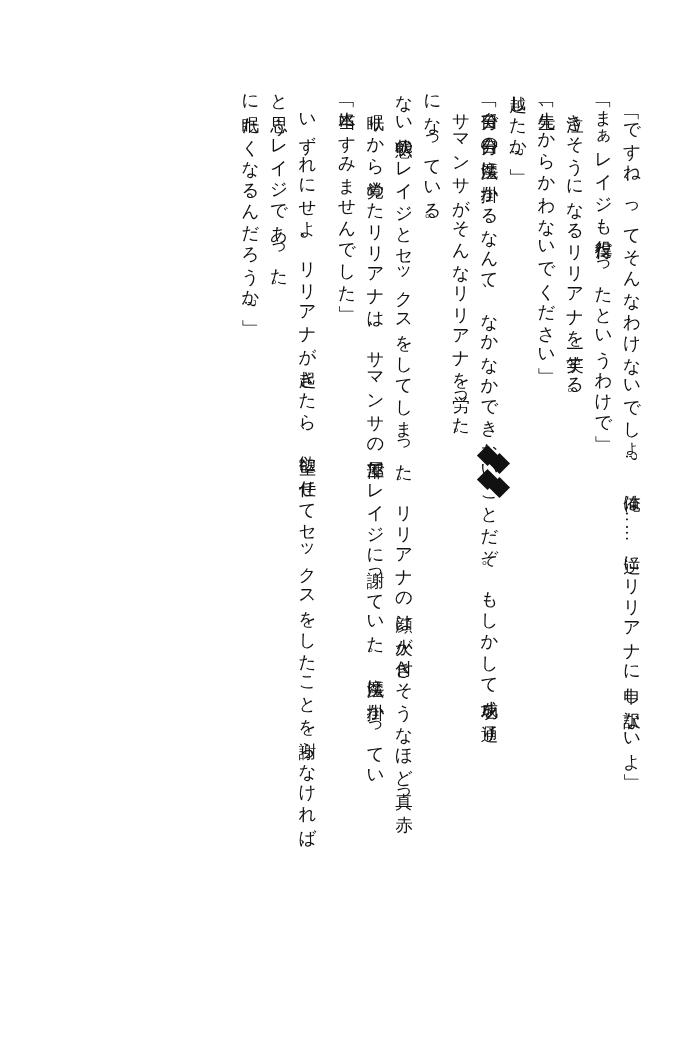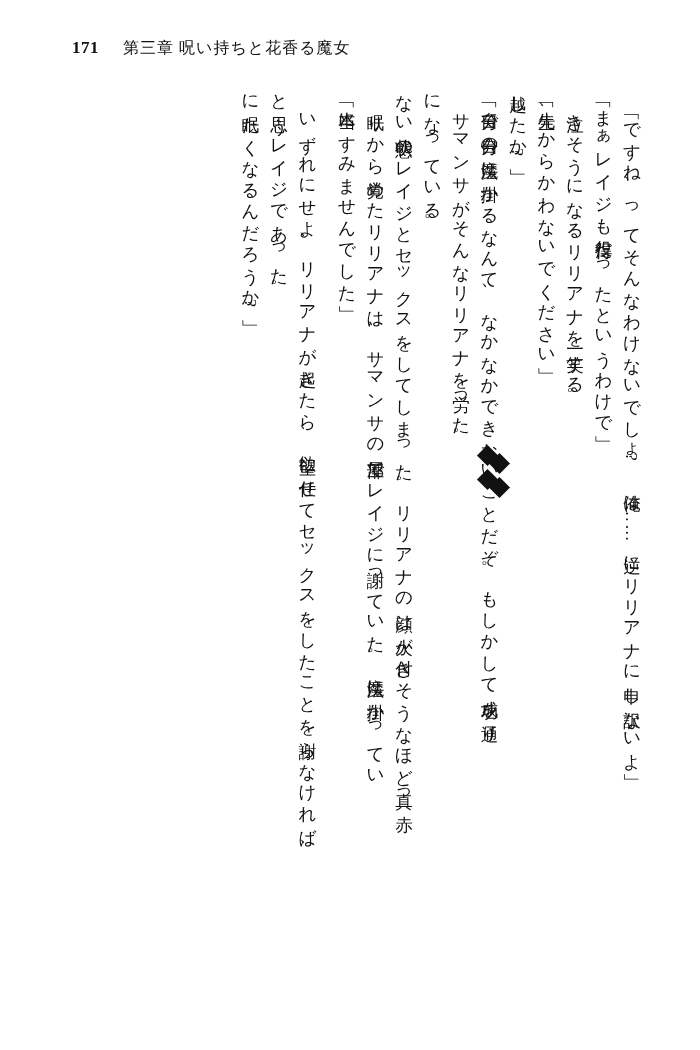--- a/index.html
+++ b/index.html
@@ -100,24 +100,20 @@
   .diamond.d1 { left: 10px; top: 0px; }
   .diamond.d2 { left: 22px; top: 8px; }
   .diamond.d3 { left: 10px; top: 24px; }
   .diamond.d4 { left: 22px; top: 32px; }
 </style>
 </head>
 <body>
 
 <div class="page">
 
-  <div class="header">
-    <span class="folio">171</span>
-    <span class="running-title">第三章 呪い持ちと花香る魔女</span>
-  </div>
 
   <div class="body-area">
     <div class="vcols">
       <div class="vcol">に眠たくなるんだろうか?」</div>
       <div class="vcol">と思うレイジであった。</div>
       <div class="vcol">　いずれにせよ、リリアナが起きたら、欲望に任せてセックスをしたことを謝らなければ、</div>
       <div class="vcol"></div>
       <div class="vcol pad-1">「本当にすみませんでした」</div>
       <div class="vcol">　眠りから覚めたリリアナは、サマンサの部屋でレイジに謝っていた。魔法に掛かってい</div>
       <div class="vcol">ない状態のレイジとセックスをしてしまった。リリアナの顔は火が付きそうなほど真っ赤</div>

